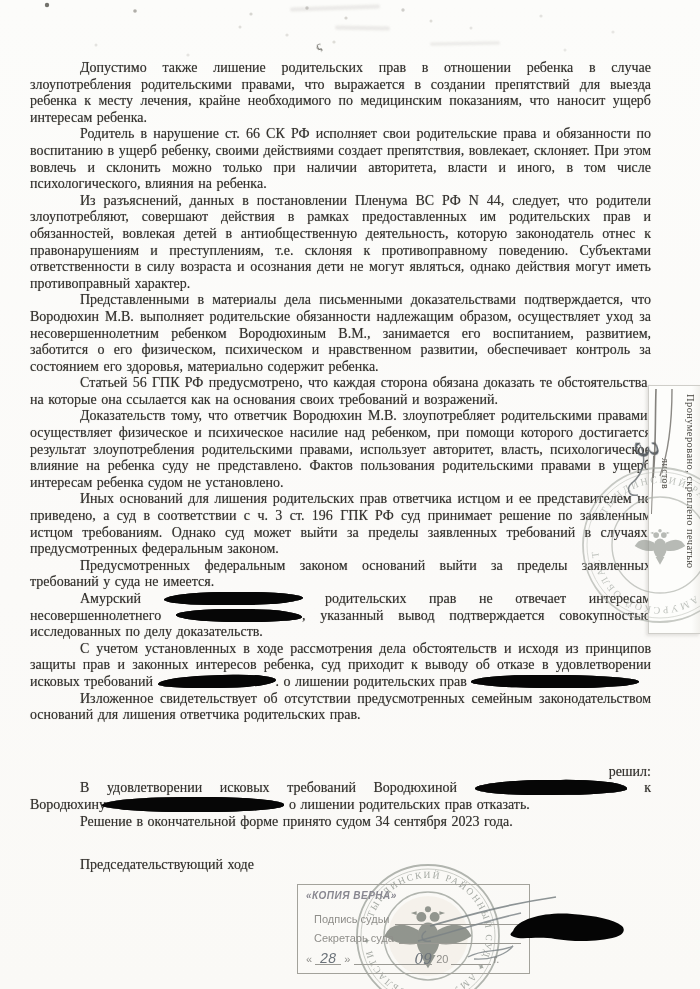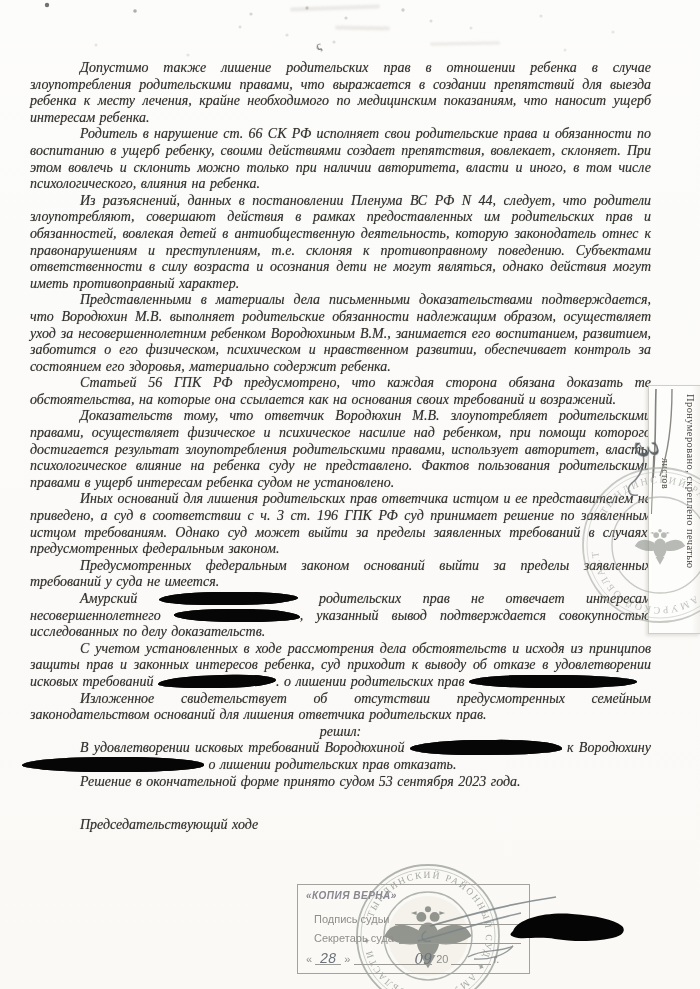--- a/index.html
+++ b/index.html
@@ -10,22 +10,22 @@
     color:#363430;
   }
   
   .textblock{
     position:absolute;left:30px;top:60px;width:621px;
     font-size:14px;line-height:16.6px;
     text-align:justify;word-spacing:1px;
     filter:blur(.28px);
     text-shadow:0 0 .7px rgba(40,38,34,.55);
   }
-  .textblock p{margin:0;text-indent:50px;font-style:italic;}
-  .textblock p.center{text-align:center;text-indent:0;}
+  .textblock p{margin:0;text-indent:50px;}
+  .textblock p.center{text-align:right;text-indent:0;margin-top:40px;}
   .judge{margin-top:27px !important;}
   
   .redact{
     display:inline-block;height:13px;background:#060606;
     border-radius:48% 52% 50% 50% / 65% 55% 60% 50%;
     vertical-align:-2px;box-shadow:0 0 .5px #000;
   }
   .redact.tall{height:15px;vertical-align:-3px;}
   
   .noise{position:absolute;left:0;top:0;width:2px;height:2px;border-radius:50%;
@@ -118,21 +118,21 @@
     <p><span>С учетом установленных в ходе рассмотрения дела обстоятельств и исходя из принципов защиты прав и законных интересов ребенка, суд приходит к выводу об отказе в удовлетворении исковых требований</span>
       <span class="redact" style="width:118px;transform:rotate(-1deg);border-radius:60% 40% 45% 55%/70% 50% 60% 40%;"></span><span>. о лишении родительских прав</span>
       <span class="redact" style="width:168px;transform:rotate(.3deg);"></span></p>
     <p>Изложенное свидетельствует об отсутствии предусмотренных семейным законодательством оснований для лишения ответчика родительских прав.</p>
     <p class="center">решил:</p>
     <p><span>В удовлетворении исковых требований Вородюхиной</span>
       <span class="redact tall" style="width:152px;transform:rotate(-.6deg);border-radius:50% 50% 45% 55%/60% 70% 40% 55%;"></span>
       <span>к Вородюхину</span>
       <span class="redact tall" style="width:182px;margin-left:-8px;transform:rotate(.4deg);border-radius:55% 45% 55% 45%/65% 50% 55% 45%;"></span>
       <span>о лишении родительских прав отказать.</span></p>
-    <p>Решение в окончательной форме принято судом 53 сентября 2023 года.</p>
+    <p>Решение в окончательной форме принято судом 34 сентября 2023 года.</p>
     <p class="judge">Председательствующий ходе</p>
   </div>
 
   <div class="sticker">
     <span class="vtext main">Пронумеровано, скреплено печатью</span>
     <span class="vtext sheets">листов</span>
     <span class="sheetline"></span>
     <span class="handcount">3</span>
   </div>
 

